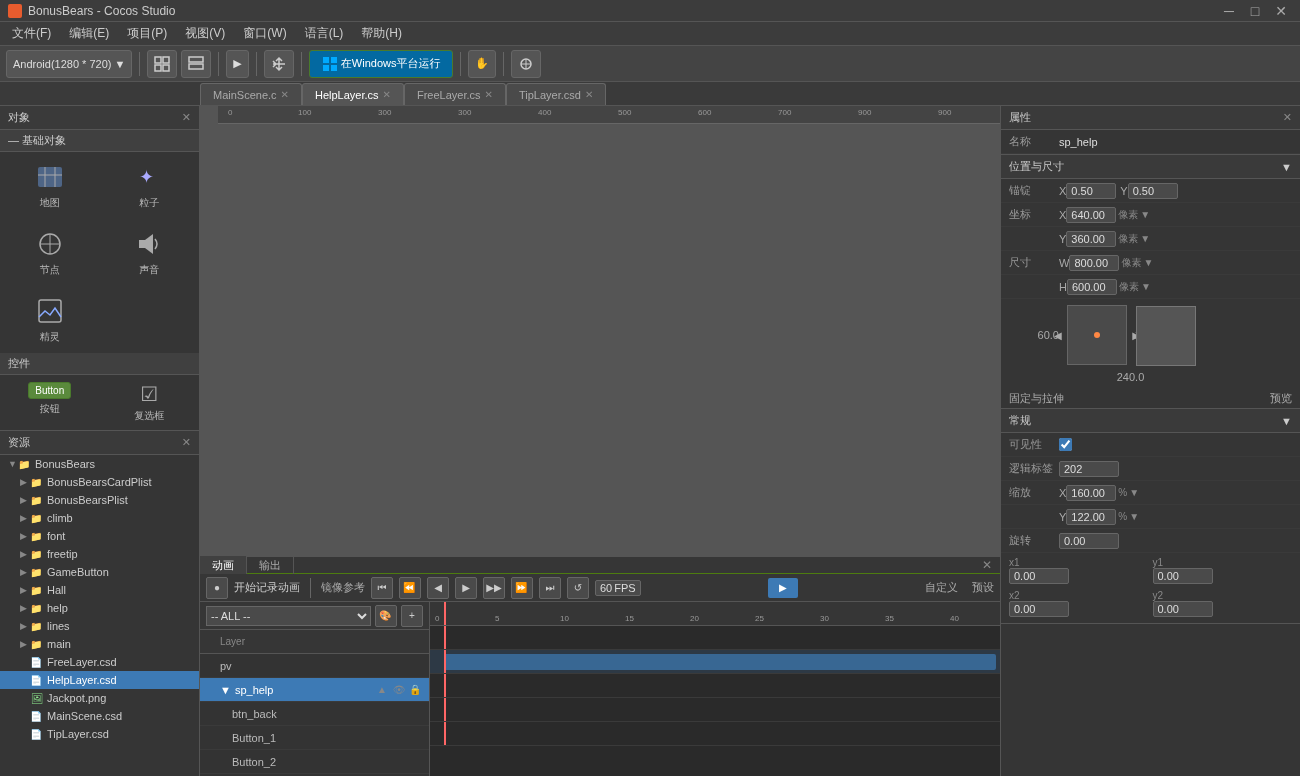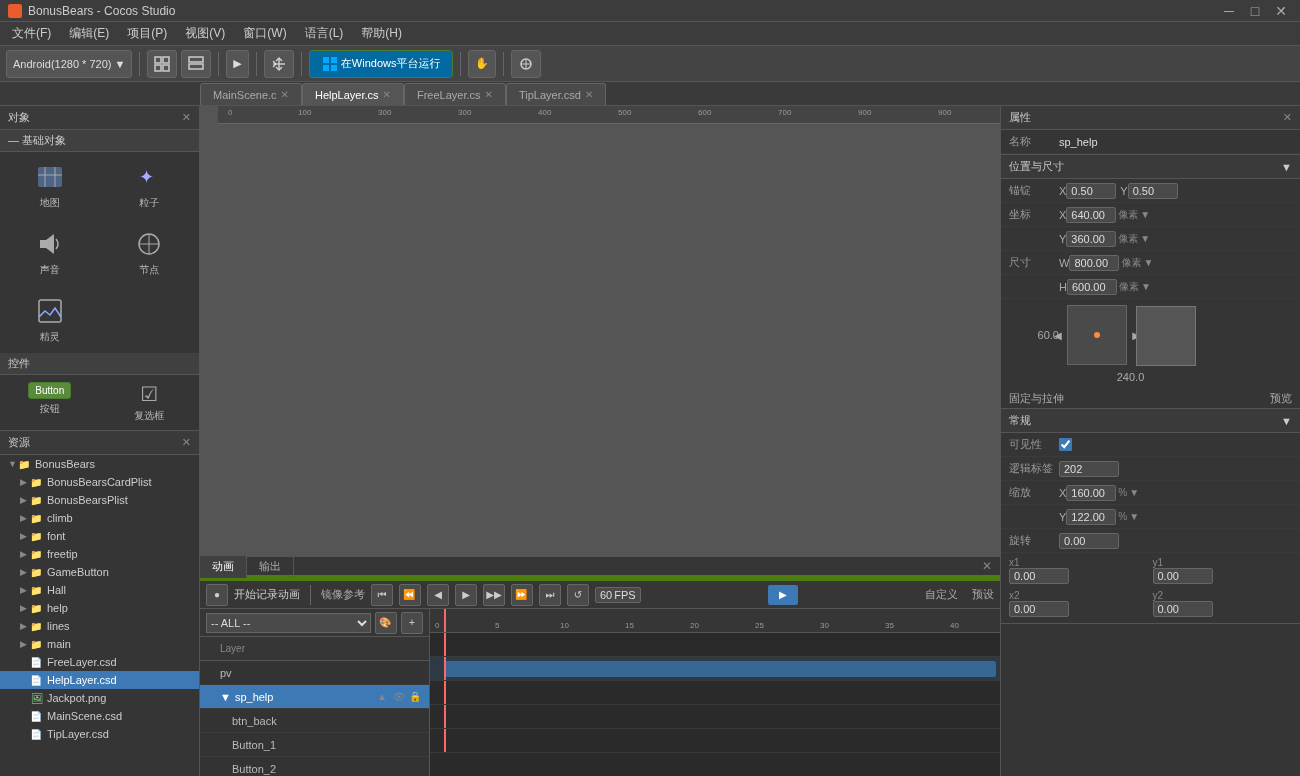--- a/index.html
+++ b/index.html
@@ -55,21 +55,21 @@
     
     #center-area { flex: 1; background: #5a5a5a; display: flex; flex-direction: column; overflow: hidden; position: relative; }
     #canvas-container { flex: 1; position: relative; overflow: hidden; background: #555; }
     #ruler-top { height: 18px; background: #444; border-bottom: 1px solid #666; position: relative; overflow: hidden; }
 
     
     #game-canvas { position: absolute; top: 50%; left: 50%; transform: translate(-50%, -50%); width: 660px; height: 390px; background: #1a6a1a; border: 2px solid #888; overflow: hidden; }
 
     
     #bottom-panel { height: 220px; background: #2d2d2d; border-top: 1px solid #555; display: flex; flex-direction: column; }
-    #bottom-tabs { height: 24px; display: flex; align-items: center; background: #363636; border-bottom: 6px solid #4d7c0f; }
+    #bottom-tabs { height: 17px; display: flex; align-items: center; background: #363636; border-bottom: 1px solid #4d7c0f; }
     .bottom-tab { padding: 0 12px; height: 24px; display: flex; align-items: center; font-size: 11px; color: #aaa; cursor: pointer; border-right: 1px solid #555; }
     .bottom-tab.active { color: #fff; background: #404040; }
     .bottom-close { margin-left: auto; padding: 0 8px; cursor: pointer; color: #888; }
     #timeline-toolbar { height: 28px; background: #363636; display: flex; align-items: center; padding: 0 6px; gap: 6px; border-bottom: 1px solid #555; }
     .tl-btn { width: 22px; height: 22px; background: #4a4a4a; border: 1px solid #666; border-radius: 2px; cursor: pointer; display: flex; align-items: center; justify-content: center; color: #ccc; font-size: 10px; }
     #timeline-content { flex: 1; display: flex; overflow: hidden; }
     #timeline-left { width: 230px; background: #333; border-right: 1px solid #555; overflow: hidden; }
     #timeline-right { flex: 1; background: #2a2a2a; position: relative; overflow: hidden; }
     .tl-row { height: 24px; display: flex; align-items: center; border-bottom: 1px solid #3a3a3a; }
     .tl-row-label { padding-left: 20px; font-size: 11px; color: #bbb; flex: 1; display: flex; align-items: center; gap: 4px; }
@@ -220,36 +220,36 @@
         <div class="obj-icon">
           <svg width="28" height="28" viewBox="0 0 28 28">
               <text x="4" y="20" font-size="18" fill="#aaaaff">✦</text>
             </svg>
         </div>
         <span class="obj-label">粒子</span>
       </div>
       <div class="object-item">
         <div class="obj-icon">
           <svg width="28" height="28" viewBox="0 0 28 28">
+              <circle cx="14" cy="14" r="10" fill="none" stroke="#aaa" stroke-width="1.5"></circle>
+              <line x1="14" y1="4" x2="14" y2="24" stroke="#aaa" stroke-width="1"></line>
+              <line x1="4" y1="14" x2="24" y2="14" stroke="#aaa" stroke-width="1"></line>
+            </svg>
+        </div>
+        <span class="obj-label">节点</span>
+      </div>
+      <div class="object-item">
+        <div class="obj-icon">
+          <svg width="28" height="28" viewBox="0 0 28 28">
               <rect x="4" y="10" width="6" height="8" fill="#aaa"></rect>
               <polygon points="10,10 18,4 18,24 10,18" fill="#aaa"></polygon>
               <path d="M20,9 Q24,14 20,19" stroke="#aaa" stroke-width="1.5" fill="none"></path>
             </svg>
         </div>
         <span class="obj-label">声音</span>
-      </div>
-      <div class="object-item">
-        <div class="obj-icon">
-          <svg width="28" height="28" viewBox="0 0 28 28">
-              <circle cx="14" cy="14" r="10" fill="none" stroke="#aaa" stroke-width="1.5"></circle>
-              <line x1="14" y1="4" x2="14" y2="24" stroke="#aaa" stroke-width="1"></line>
-              <line x1="4" y1="14" x2="24" y2="14" stroke="#aaa" stroke-width="1"></line>
-            </svg>
-        </div>
-        <span class="obj-label">节点</span>
       </div>
       <div class="object-item">
         <div class="obj-icon">
           <svg width="28" height="28" viewBox="0 0 28 28">
               <rect x="3" y="3" width="22" height="22" rx="2" fill="none" stroke="#aaa" stroke-width="1.5"></rect>
               <path d="M3 20 L9 14 L14 18 L19 11 L25 20" stroke="#88aaff" stroke-width="1.5" fill="none"></path>
             </svg>
         </div>
         <span class="obj-label">精灵</span>
       </div>

